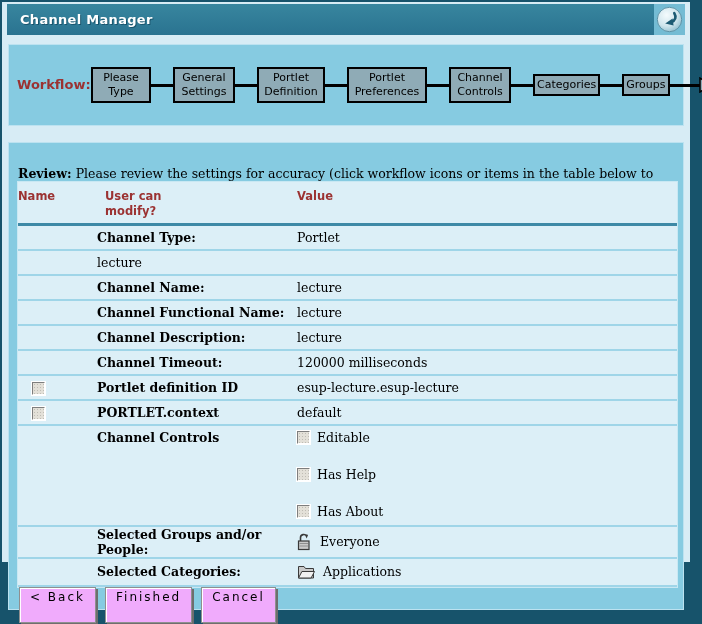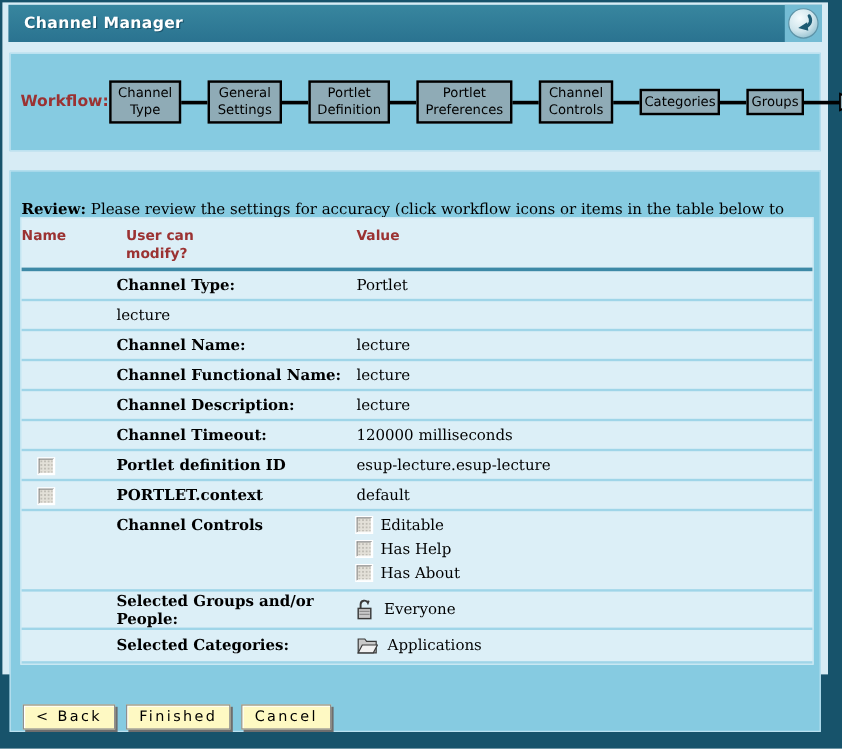--- a/index.html
+++ b/index.html
@@ -42,29 +42,29 @@
        align-items:center;min-height:23px;font-family:"DejaVu Serif",serif;font-size:12.5px;cursor:pointer;}
   .row .name{font-weight:bold;color:#000;}
   .row .value{color:#000;}
   .row.tall{align-items:flex-start;padding:4px 0 6px 0;}
   .cbx{display:inline-block;width:13px;height:13px;box-sizing:border-box;
        border:1px solid;border-color:#7E7E7E #FFFFFF #FFFFFF #7E7E7E;outline:1px solid #fff;
        background-color:#E3E0D8;
        background-image:radial-gradient(#BFBCB4 28%,transparent 30%);background-size:3px 3px;
        cursor:pointer;vertical-align:middle;}
   .modcell{padding-left:14px;}
-  .opts{display:flex;flex-direction:column;gap:5px;}
+  .opts{display:flex;flex-direction:column;gap:22px;}
   .opt{display:flex;align-items:center;gap:7px;}
   .iconval{display:flex;align-items:center;gap:8px;}
 
   
   .buttons{position:absolute;left:10px;top:444px;display:flex;gap:9px;}
-  .btn{background:#fef9c3;border:1px solid #8F8F8F;box-shadow:2px 2px 0 #6E6E6E,inset 1px 1px 0 #fff;
+  .btn{background:#f0abfc;border:1px solid #8F8F8F;box-shadow:2px 2px 0 #6E6E6E,inset 1px 1px 0 #fff;
        font-family:"DejaVu Sans",sans-serif;font-size:12px;letter-spacing:2px;color:#000;
-       padding:2px 10px 3px 10px;cursor:pointer;}
+       padding:2px 10px 18px 10px;cursor:pointer;}
 </style>
 </head>
 <body>
 
 <div class="page">
   <div class="inner">
 
     <div class="titlebar">
       <span class="title">Channel Manager</span>
       <div class="icon-box">
@@ -79,21 +79,21 @@
           <circle cx="13.5" cy="13.5" r="12.2" fill="url(#sph)" stroke="#5D93A7" stroke-width="1"></circle>
           <path d="M18.3 7.2 C20.6 10.8 19.6 14.6 15.2 16.4" fill="none" stroke="#1D5B73" stroke-width="2.6" stroke-linecap="round"></path>
           <path d="M16.6 12.6 L9.2 17.4 L17.6 19.6 Z" fill="#1D5B73"></path>
         </svg>
       </div>
     </div>
 
     <div class="panel workflow-panel">
       <span class="wf-label">Workflow:</span>
       <div class="wf-steps">
-        <div class="wf-box" style="width:52px">Channel Type</div>
+        <div class="wf-box" style="width:52px">Please Type</div>
         <div class="wf-line"></div>
         <div class="wf-box" style="width:54px">General Settings</div>
         <div class="wf-line"></div>
         <div class="wf-box" style="width:60px">Portlet Definition</div>
         <div class="wf-line"></div>
         <div class="wf-box" style="width:72px">Portlet Preferences</div>
         <div class="wf-line"></div>
         <div class="wf-box" style="width:54px">Channel Controls</div>
         <div class="wf-line"></div>
         <div class="wf-box">Categories</div>

